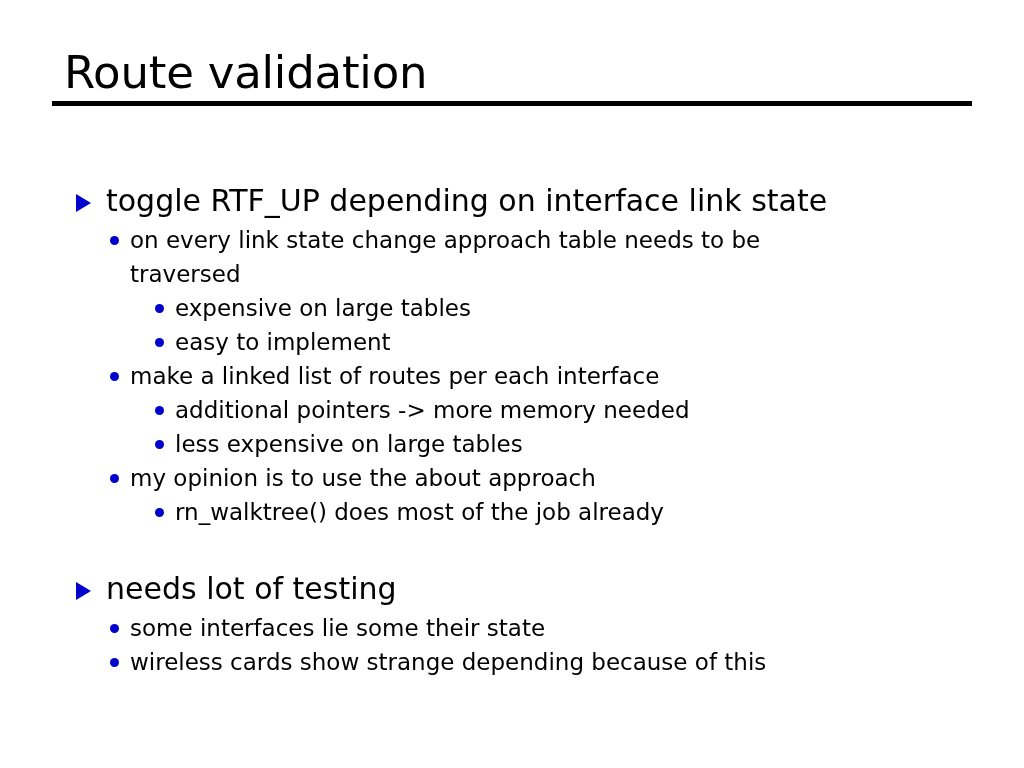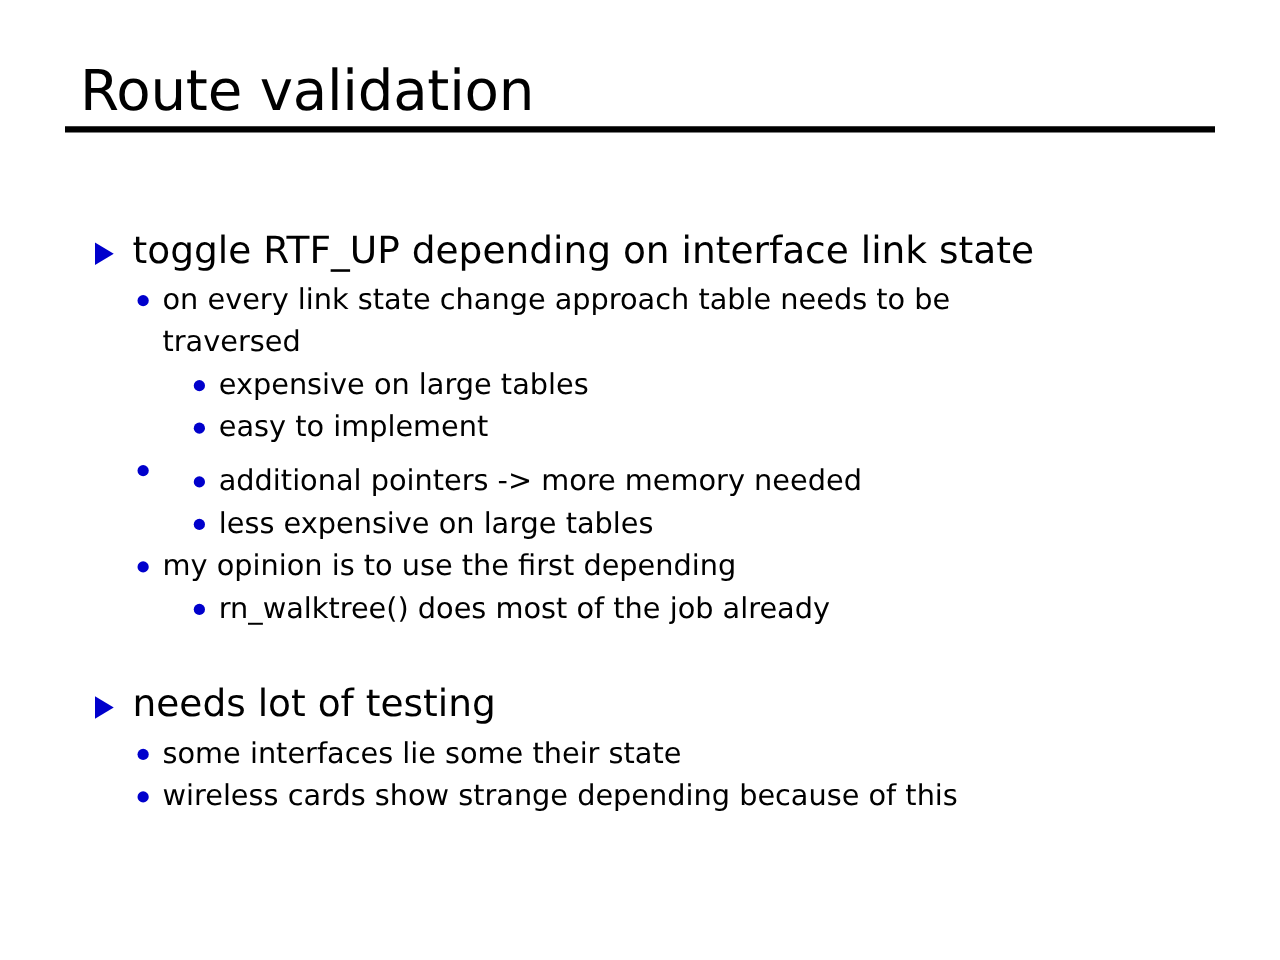--- a/index.html
+++ b/index.html
@@ -179,41 +179,42 @@
       <span class="marker">
         <span class="dot"></span>
       </span>
       <span class="btext">easy to implement</span>
     </div>
 
     <div class="bullet-row lvl2">
       <span class="marker">
         <span class="dot"></span>
       </span>
+      <span class="btext">make a linked list of routes per each interface</span>
     </div>
 
     <div class="bullet-row lvl3">
       <span class="marker">
         <span class="dot"></span>
       </span>
       <span class="btext">additional pointers -&gt; more memory needed</span>
     </div>
 
     <div class="bullet-row lvl3">
       <span class="marker">
         <span class="dot"></span>
       </span>
       <span class="btext">less expensive on large tables</span>
     </div>
 
     <div class="bullet-row lvl2">
       <span class="marker">
         <span class="dot"></span>
       </span>
-      <span class="btext">my opinion is to use the first depending</span>
+      <span class="btext">my opinion is to use the about approach</span>
     </div>
 
     <div class="bullet-row lvl3">
       <span class="marker">
         <span class="dot"></span>
       </span>
       <span class="btext">rn_walktree() does most of the job already</span>
     </div>
 
     <div class="group-gap"></div>

